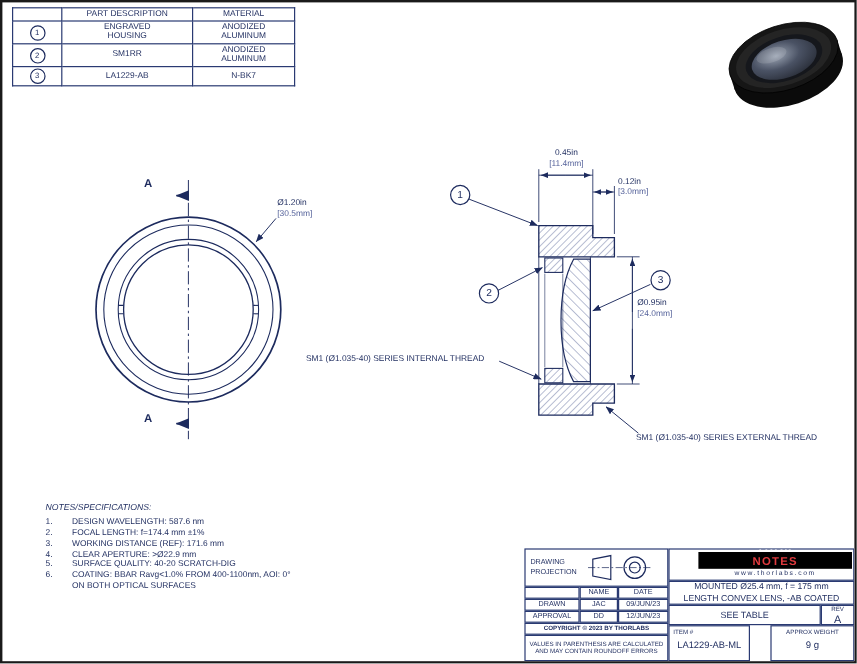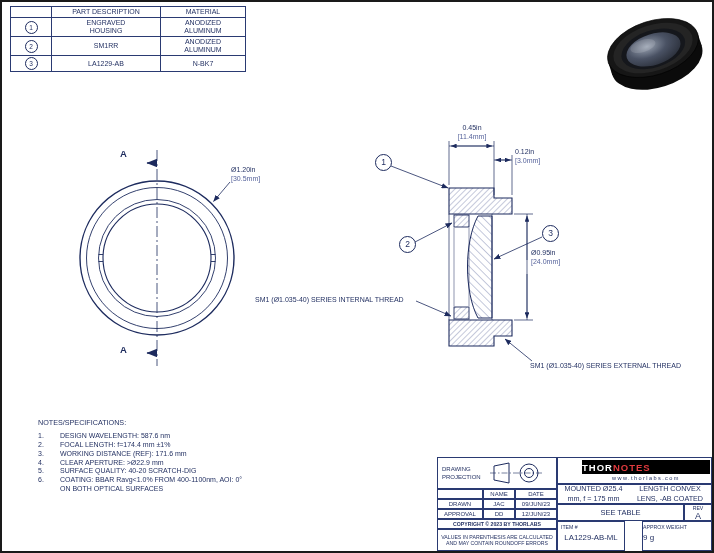--- a/index.html
+++ b/index.html
@@ -15,34 +15,34 @@
   .tbl-balloon{display:inline-block;width:11px;height:11px;border:1px solid #1d2b5e;border-radius:50%;
         line-height:11px;font-size:6.5px;text-align:center;}
   
   .balloon{position:absolute;width:15px;height:15px;border:1.2px solid #1d2b5e;border-radius:50%;
         background:#fff;text-align:center;line-height:15px;font-size:8.5px;z-index:5;}
   .dimtxt{position:absolute;font-size:7px;line-height:1.3;z-index:4;}
   .lbl{position:absolute;font-size:7px;z-index:4;}
   .sectA{position:absolute;font-size:9.5px;font-weight:bold;z-index:4;}
   
   .notes{position:absolute;left:36px;top:416px;font-size:7px;line-height:1.26;z-index:4;}
-  .notes .nt{margin-bottom:5px;font-size:7.2px;}
+  .notes .nt{margin-bottom:5px;font-size:7.2px;font-style:italic;}
   .note-row{display:flex;}
   .note-num{width:22px;flex:none;}
   .note-cont{margin-left:22px;}
   
   .disc{position:absolute;left:40px;top:509px;width:320px;text-align:center;font-size:8.5px;line-height:1.45;z-index:4;}
   
   .tblock{position:absolute;left:435px;top:455px;width:275px;height:94px;z-index:6;background:#fff;}
   .cell{position:absolute;border:1px solid #2a3a72;box-sizing:border-box;overflow:hidden;}
   .c-small{font-size:6px;display:flex;align-items:center;justify-content:center;}
   .logo-box{position:absolute;left:24px;top:2px;width:128px;height:14px;background:#000;
-        display:flex;align-items:center;justify-content:flex-start;font-weight:bold;font-size:9.5px;letter-spacing:1px;}
+        display:flex;align-items:center;justify-content:flex-end;font-weight:bold;font-size:9.5px;letter-spacing:1px;flex-direction:column;}
   .website{position:absolute;left:24px;top:17px;width:128px;text-align:center;font-size:5.6px;letter-spacing:1.4px;}
-  .ttl{display:flex;flex-direction:row;align-items:center;justify-content:center;font-size:7.2px;line-height:1.35;text-align:center;}
+  .ttl{display:flex;flex-direction:column;align-items:center;justify-content:center;font-size:7.2px;line-height:1.35;text-align:center;}
   .tiny{font-size:5.2px;}
 </style>
 </head>
 <body>
 
 <div class="page">
 
   <svg class="abs" style="left:0;top:0;z-index:1" width="714" height="553" viewBox="0 0 714 553">
     <defs>
       <marker id="arr" viewBox="0 0 10 8" refX="9.5" refY="4" markerWidth="8.5" markerHeight="6.8" orient="auto-start-reverse">
@@ -267,19 +267,19 @@
     <div class="cell" style="left:120px;top:47px;width:127px;height:17px;display:flex;align-items:center;justify-content:center;font-size:7.5px">SEE TABLE</div>
     <div class="cell" style="left:247px;top:47px;width:28px;height:17px;text-align:center">
       <div class="tiny">REV</div>
       <div style="font-size:9px">A</div>
     </div>
 
     <div class="cell" style="left:120px;top:64px;width:68px;height:30px">
       <div class="tiny" style="padding:2px 0 0 3px">ITEM #</div>
       <div style="font-size:7.8px;text-align:center;padding-top:3px">LA1229-AB-ML</div>
     </div>
-    <div class="cell" style="left:205px;top:64px;width:70px;height:30px;text-align:left">
+    <div class="cell" style="left:205px;top:64px;width:70px;height:30px;text-align:center">
       <div class="tiny" style="padding-top:2px">APPROX WEIGHT</div>
       <div style="font-size:8px;padding-top:3px">9 g</div>
     </div>
   </div>
 
 </div>
 
 </body></html>

